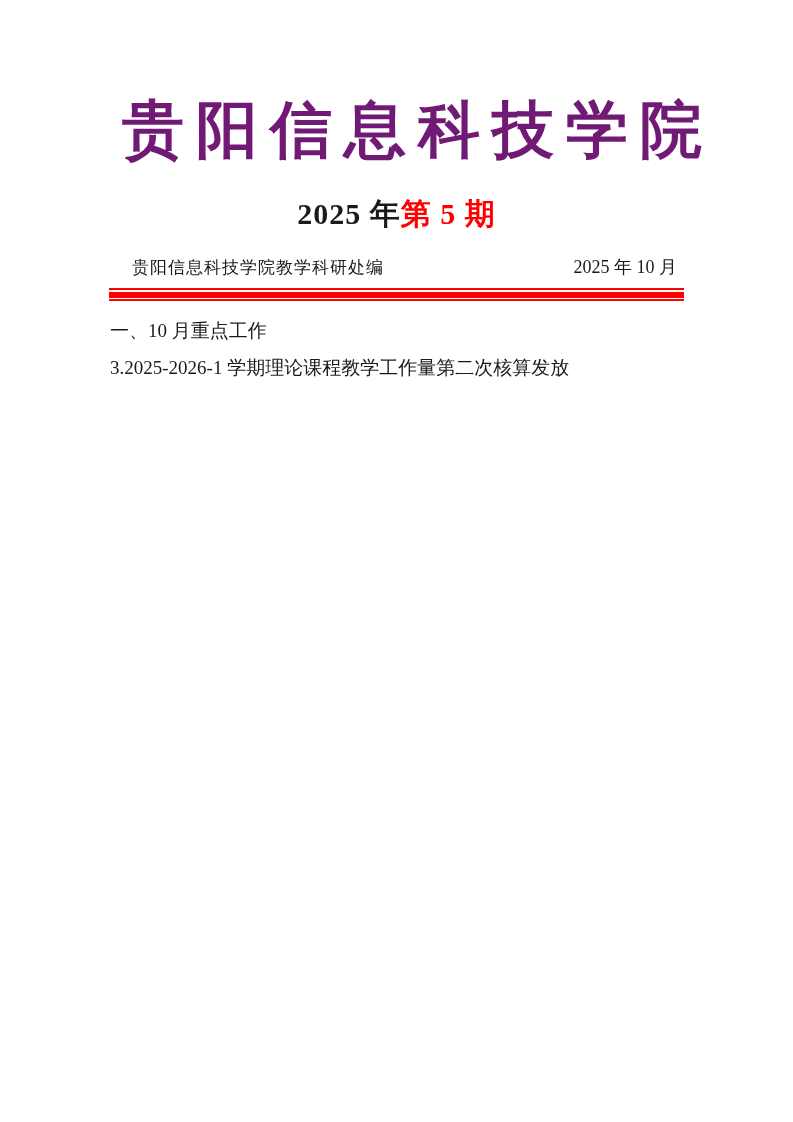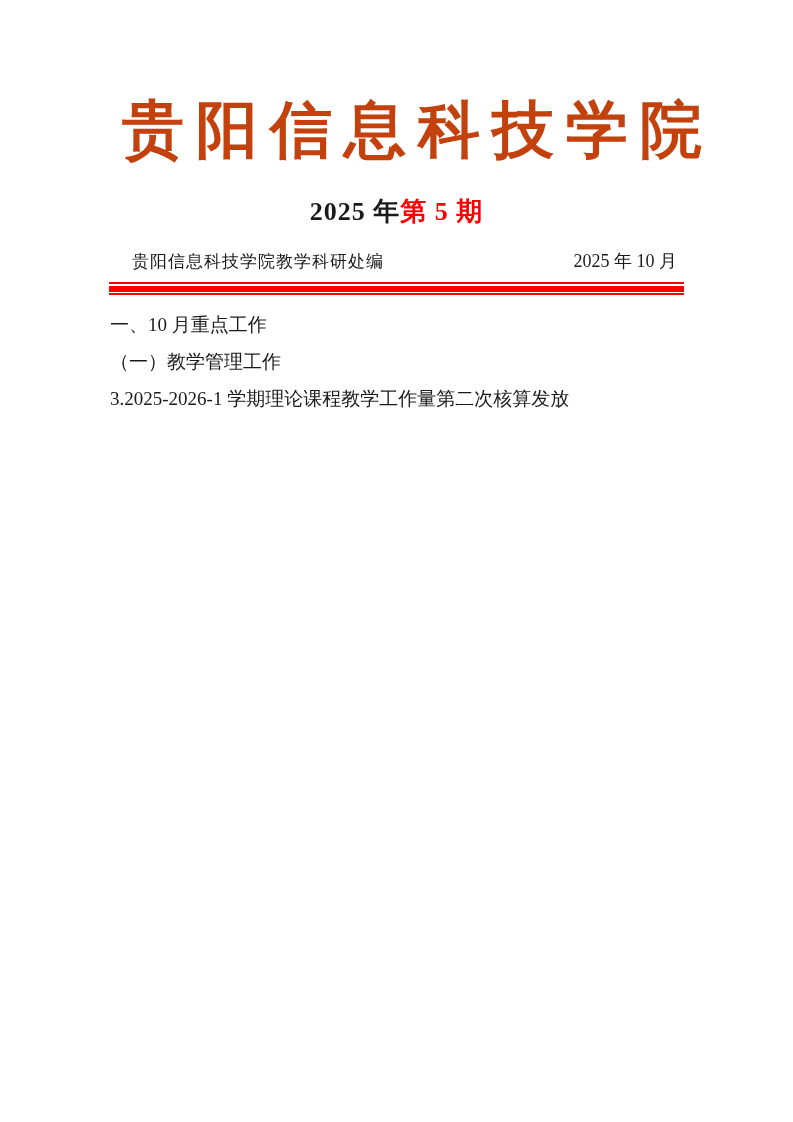--- a/index.html
+++ b/index.html
@@ -16,41 +16,41 @@
     font-family: "Liberation Serif", serif;
     color: #1a1a1a;
   }
   .content {
     width: 573px;
     margin: 0 auto;
   }
   
   .title-line {
     text-align: center;
-    color: #c2410c;
+    color: #701a75;
     font-family: "Liberation Sans", sans-serif;
     font-weight: 900;
     font-size: 62px;
     line-height: 68px;
     white-space: nowrap;
   }
   .title-line-1 {
     margin: 96px 0 0;
     letter-spacing: 12px;
     padding-left: 12px; 
   }
   .title-line-2 {
     margin: 24px 0 0;
     letter-spacing: 3px;
     padding-left: 3px;
   }
   .issue-line {
     margin-top: 30px;
     text-align: center;
-    font-size: 26px;
+    font-size: 30px;
     font-weight: bold;
     letter-spacing: 1px;
   }
   .issue-line .red {
     color: #fe0000;
   }
   .meta-row {
     margin-top: 20px;
     display: flex;
     justify-content: space-between;
@@ -108,21 +108,20 @@
 
     <div class="meta-row">
       <span class="meta-editor">贵阳信息科技学院教学科研处编</span>
       <span class="meta-date">2025 年 10 月</span>
     </div>
 
     <div class="masthead-rule"></div>
 
     <div class="doc-body">
       <p>一、10 月重点工作</p>
-      <p>（一）教学管理工作</p>
 
 
 
       <p>3.2025-2026-1 学期理论课程教学工作量第二次核算发放</p>
     </div>
 
   </div>
 </div>
 
 </body></html>

